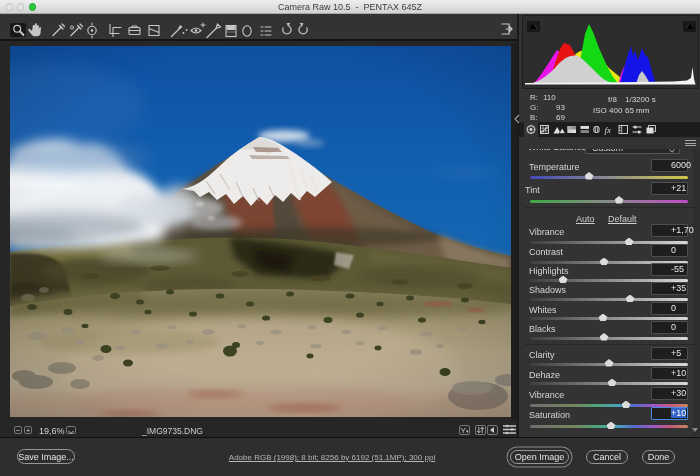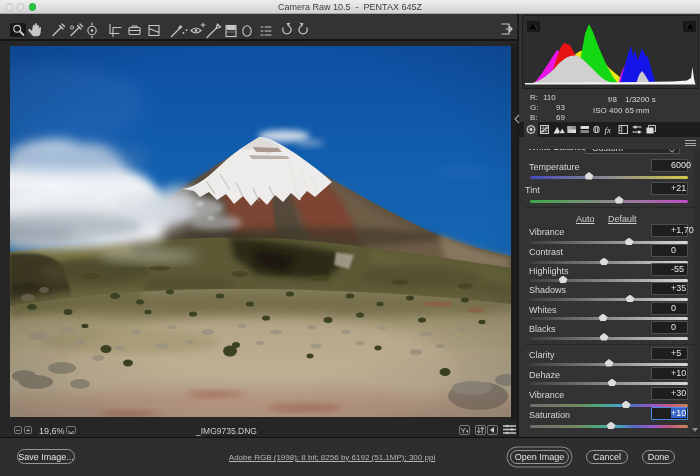--- a/index.html
+++ b/index.html
@@ -260,21 +260,21 @@
 <ellipse cx="455" cy="126" rx="34" ry="4" fill="#6f93bd" opacity="0.15" filter="url(#bl6)"></ellipse>
 <rect width="501" height="371" fill="url(#vig)"></rect>
 </svg>
 <div id="statusrow">
  <div class="sbx" style="left:14px;top:6px;width:8px;height:8px;line-height:7px;font-size:8px">−</div>
  <div class="sbx" style="left:24px;top:6px;width:8px;height:8px;line-height:8px;font-size:8px">+</div>
  <div style="position:absolute;left:39px;top:6px;font-size:9px;color:#d0d0d0">19,6%</div>
  <div class="sbx" style="left:66px;top:6px;width:10px;height:8px"><svg width="8" height="6" viewBox="0 0 8 6">
             <path d="M1.5 2 L4 4.5 L6.5 2" stroke="#ccc" fill="none" stroke-width="1"></path>
           </svg></div>
- <div style="position:absolute;left:150px;top:6px;width:153px;text-align:center;font-size:8.5px;color:#cccccc">_IMG9735.DNG</div>
+ <div style="position:absolute;left:142px;top:6px;width:153px;text-align:left;font-size:8.5px;color:#cccccc">_IMG9735.DNG</div>
  <div class="sbx" style="left:459px;top:5px;width:11px;height:10px;line-height:9px;font-size:8px">Y<span style="font-size:5px">▾</span></div>
  <div class="sbx" style="left:475px;top:5px;width:11px;height:10px"><svg width="9" height="8" viewBox="0 0 9 8">
             <path d="M2.8 1 v5.5 M1.2 5 l1.6 1.8 1.6 -1.8 M6.2 7 V1.5 M4.6 3 l1.6 -1.8 1.6 1.8" stroke="#ccc" fill="none" stroke-width="0.9"></path>
           </svg></div>
  <div class="sbx" style="left:487px;top:5px;width:11px;height:10px"><svg width="9" height="8" viewBox="0 0 9 8">
             <path d="M6 1 L2 4 L6 7 Z" fill="#ccc"></path>
           </svg></div>
  <div style="position:absolute;left:503px;top:4px"><svg width="13" height="11" viewBox="0 0 13 11">
             <path d="M0 2 h13 M0 5.5 h13 M0 9 h13" stroke="#c9c9c9" stroke-width="1.3"></path>
             <circle cx="4" cy="2" r="1.2" fill="#c9c9c9"></circle>

